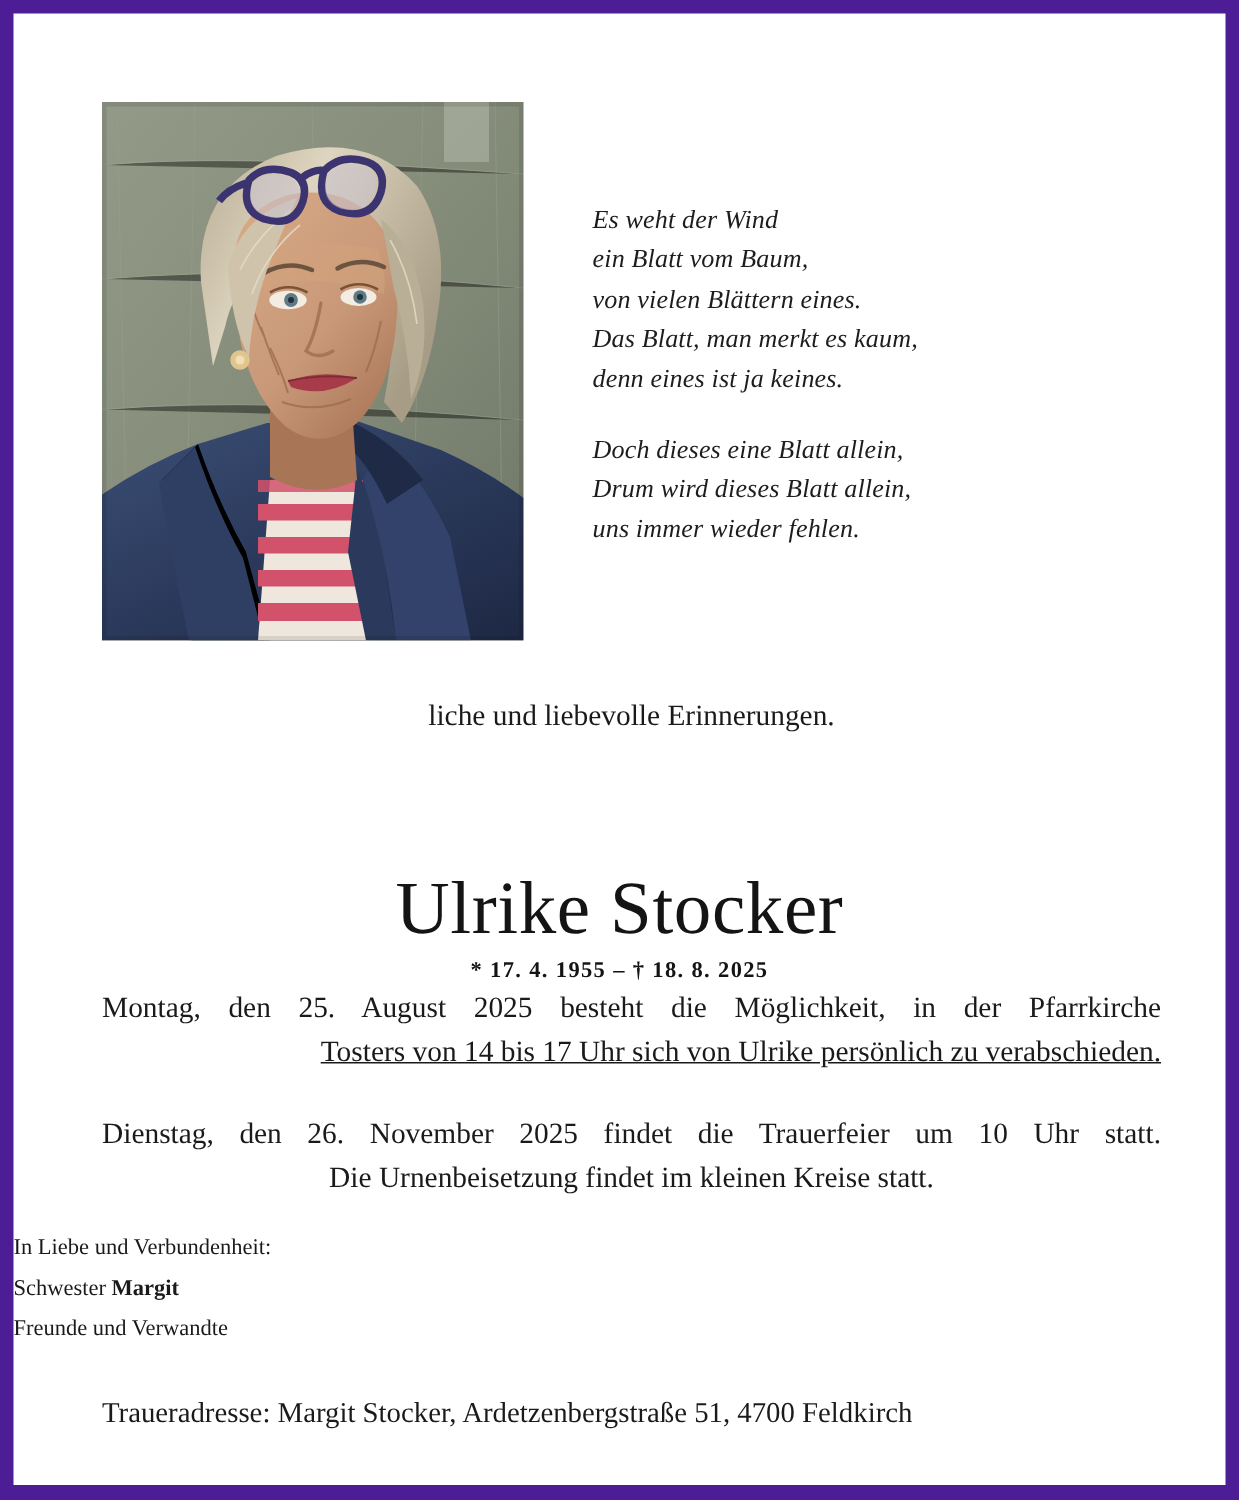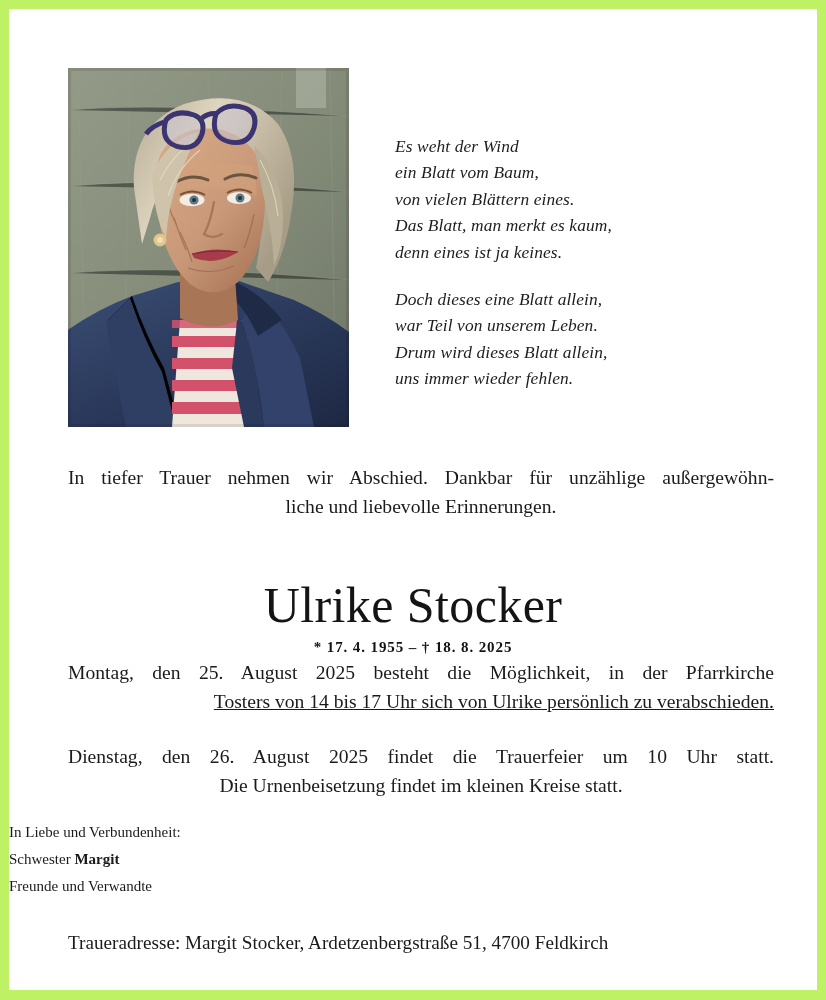--- a/index.html
+++ b/index.html
@@ -14,21 +14,21 @@
     color: #1a1a1a;
     overflow: hidden;
   }
 
   
   .notice-frame {
     position: absolute;
     left: 0; top: 0;
     width: 826px;
     height: 1000px;
-    background: #bef264;
+    background: #4c1d95;
     box-sizing: border-box;
     padding: 9px 9px 10px 9px;
   }
   .notice-page {
     position: relative;
     width: 100%;
     height: 100%;
     background: #ffffff;
     box-sizing: border-box;
   }
@@ -267,43 +267,41 @@
     <div class="poem">
       <div class="stanza">
         <div class="line">Es weht der Wind</div>
         <div class="line">ein Blatt vom Baum,</div>
         <div class="line">von vielen Blättern eines.</div>
         <div class="line">Das Blatt, man merkt es kaum,</div>
         <div class="line">denn eines ist ja keines.</div>
       </div>
       <div class="stanza">
         <div class="line">Doch dieses eine Blatt allein,</div>
-        <div class="line">war Teil von unserem Leben.</div>
         <div class="line">Drum wird dieses Blatt allein,</div>
         <div class="line">uns immer wieder fehlen.</div>
       </div>
     </div>
 
     <div class="intro">
-      <div style="text-align-last: justify;">In tiefer Trauer nehmen wir Abschied. Dankbar für unzählige außergewöhn-</div>
       <div class="l2">liche und liebevolle Erinnerungen.</div>
     </div>
 
     <div class="name-block">
       <div class="deceased-name">Ulrike Stocker</div>
       <div class="deceased-dates">* 17. 4. 1955 – † 18. 8. 2025</div>
     </div>
 
     <div class="arrangements">
       <p>
         <span style="display: block; text-align: justify; text-align-last: justify;">Montag, den 25. August 2025 besteht die Möglichkeit, in der Pfarrkirche</span>
         <span class="tail" style="display: block; text-align: right; text-decoration: underline;">Tosters von 14 bis 17 Uhr sich von Ulrike persönlich zu verabschieden.</span>
       </p>
       <p>
-        <span style="display: block; text-align: justify; text-align-last: justify;">Dienstag, den 26. August 2025 findet die Trauerfeier um 10 Uhr statt.</span>
+        <span style="display: block; text-align: justify; text-align-last: justify;">Dienstag, den 26. November 2025 findet die Trauerfeier um 10 Uhr statt.</span>
         <span class="tail" style="display: block; text-align: center;">Die Urnenbeisetzung findet im kleinen Kreise statt.</span>
       </p>
     </div>
 
     <div class="closing">
       <div>In Liebe und Verbundenheit:</div>
       <div class="sibling"><span>Schwester </span><strong>Margit</strong></div>
       <div>Freunde und Verwandte</div>
     </div>
 

